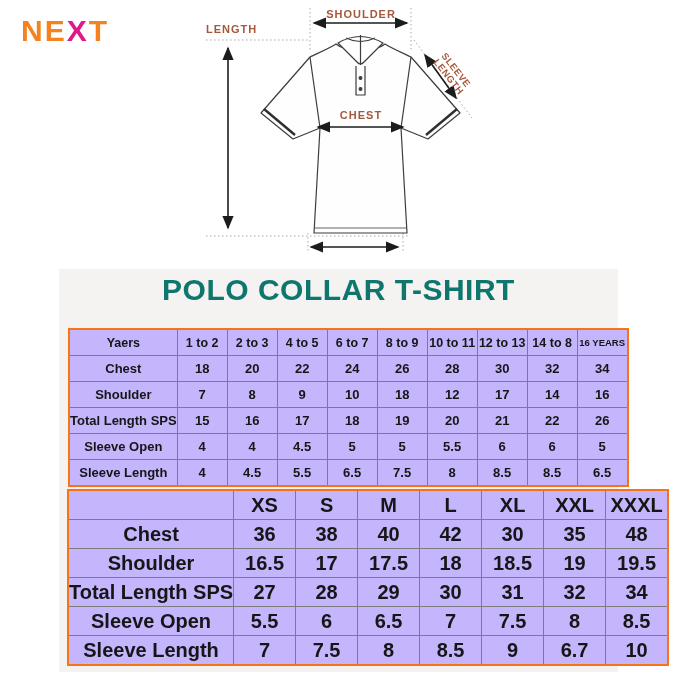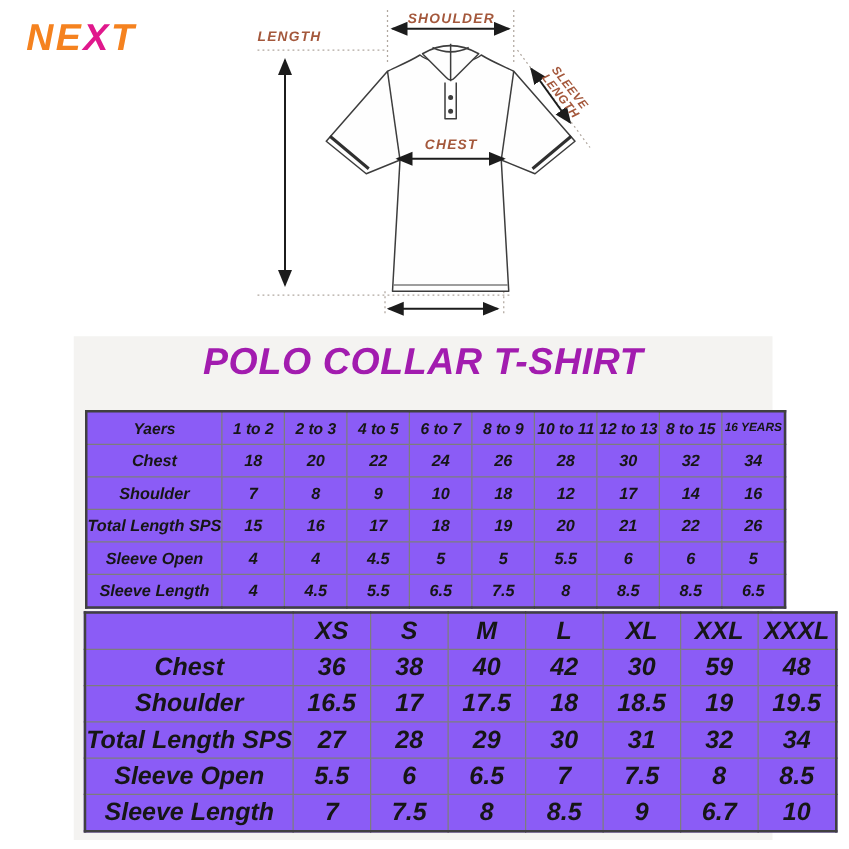--- a/index.html
+++ b/index.html
@@ -1,32 +1,32 @@
 <!DOCTYPE html>
 <html><head>
 <meta charset="utf-8">
 <style>
   html,body{margin:0;padding:0;background:#ffffff;font-family:"Liberation Sans",sans-serif;}
-  .page{position:relative;width:679px;height:679px;overflow:hidden;background:#ffffff;font-style:italic;}
+  .page{position:relative;width:679px;height:679px;overflow:hidden;background:#ffffff;}
 
   
   .logo{position:absolute;left:21px;top:12px;}
   .logo-line{display:block;font-size:30px;font-weight:bold;letter-spacing:2px;line-height:1.25;}
 
   
   .diagram{position:absolute;left:198px;top:0;}
 
   
   .panel{position:absolute;left:59px;top:269px;width:559px;height:403px;background:#f4f3f1;}
 
   .title{position:absolute;left:59px;top:273px;width:559px;text-align:center;
          font-size:30px;font-weight:bold;letter-spacing:0.5px;}
 
   table{position:absolute;border-collapse:collapse;table-layout:fixed;
-        background:#8b5cf6;border:2px solid #404040;}
+        background:#c4b5fd;border:2px solid #f97316;}
   th,td{border:1px solid #7d7d7d;font-weight:bold;text-align:center;padding:0;
         color:#161616;white-space:nowrap;overflow:hidden;}
   #kids-table{left:68px;top:328px;font-size:13px;}
   #kids-table th,#kids-table td{height:25px;width:49px;}
   #kids-table tr>*:first-child{width:102px;}
   #kids-table thead th{font-size:12.5px;}
   #kids-table thead th:last-child{font-size:9.5px;text-align:center;}
   #adult-table{left:67px;top:489px;font-size:20px;}
   #adult-table th,#adult-table td{height:28px;width:61px;}
   #adult-table tr>*:first-child{width:118px;}
@@ -96,34 +96,34 @@
     <text class="dim-label" x="163" y="18" font-size="11" letter-spacing="1" text-anchor="middle" fill="#a4583c">SHOULDER</text>
     <text class="dim-label" x="163" y="119" font-size="11" letter-spacing="1" text-anchor="middle" fill="#a4583c">CHEST</text>
     <text class="dim-label" transform="translate(243,56) rotate(52)" font-size="9.5" letter-spacing="0.5" fill="#a4583c">
       <tspan x="0" dy="0">SLEEVE</tspan>
       <tspan x="0" dy="10">LENGTH</tspan>
     </text>
   </svg>
 
   <div class="panel"></div>
 
-  <div class="title" id="page-title" style="color: #a21caf;">POLO COLLAR T-SHIRT</div>
+  <div class="title" id="page-title" style="color: #0f766e;">POLO COLLAR T-SHIRT</div>
 
   <table id="kids-table">
       <thead>
         <tr>
           <th>Yaers</th>
           <th>1 to 2</th>
           <th>2 to 3</th>
           <th>4 to 5</th>
           <th>6 to 7</th>
           <th>8 to 9</th>
           <th>10 to 11</th>
           <th>12 to 13</th>
-          <th>8 to 15</th>
+          <th>14 to 8</th>
           <th>16 YEARS</th>
         </tr>
       </thead>
       <tbody>
         <tr>
           <th>Chest</th>
           <td>18</td>
           <td>20</td>
           <td>22</td>
           <td>24</td>
@@ -198,21 +198,21 @@
         </tr>
       </thead>
       <tbody>
         <tr>
           <th>Chest</th>
           <td>36</td>
           <td>38</td>
           <td>40</td>
           <td>42</td>
           <td>30</td>
-          <td>59</td>
+          <td>35</td>
           <td>48</td>
         </tr>
         <tr>
           <th>Shoulder</th>
           <td>16.5</td>
           <td>17</td>
           <td>17.5</td>
           <td>18</td>
           <td>18.5</td>
           <td>19</td>

